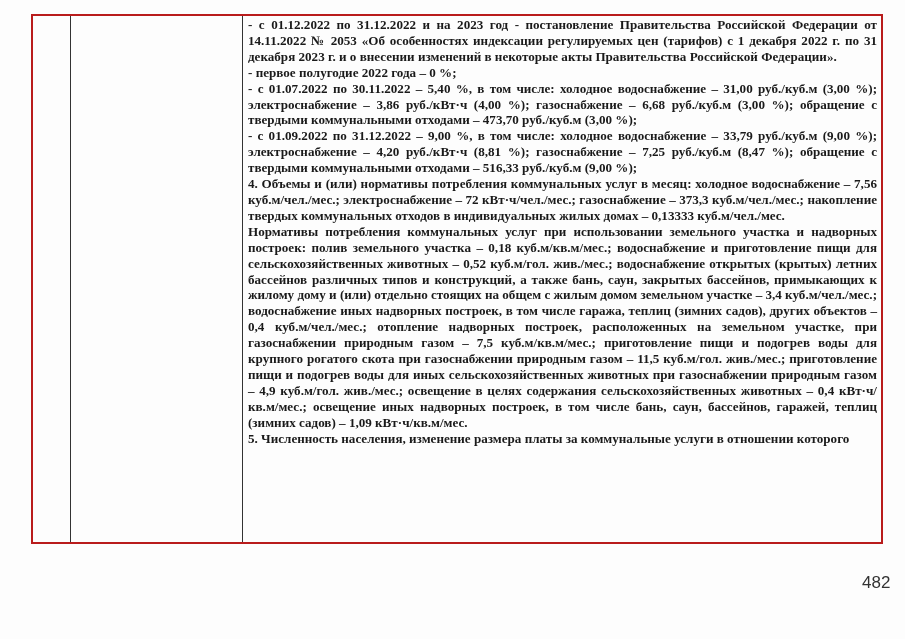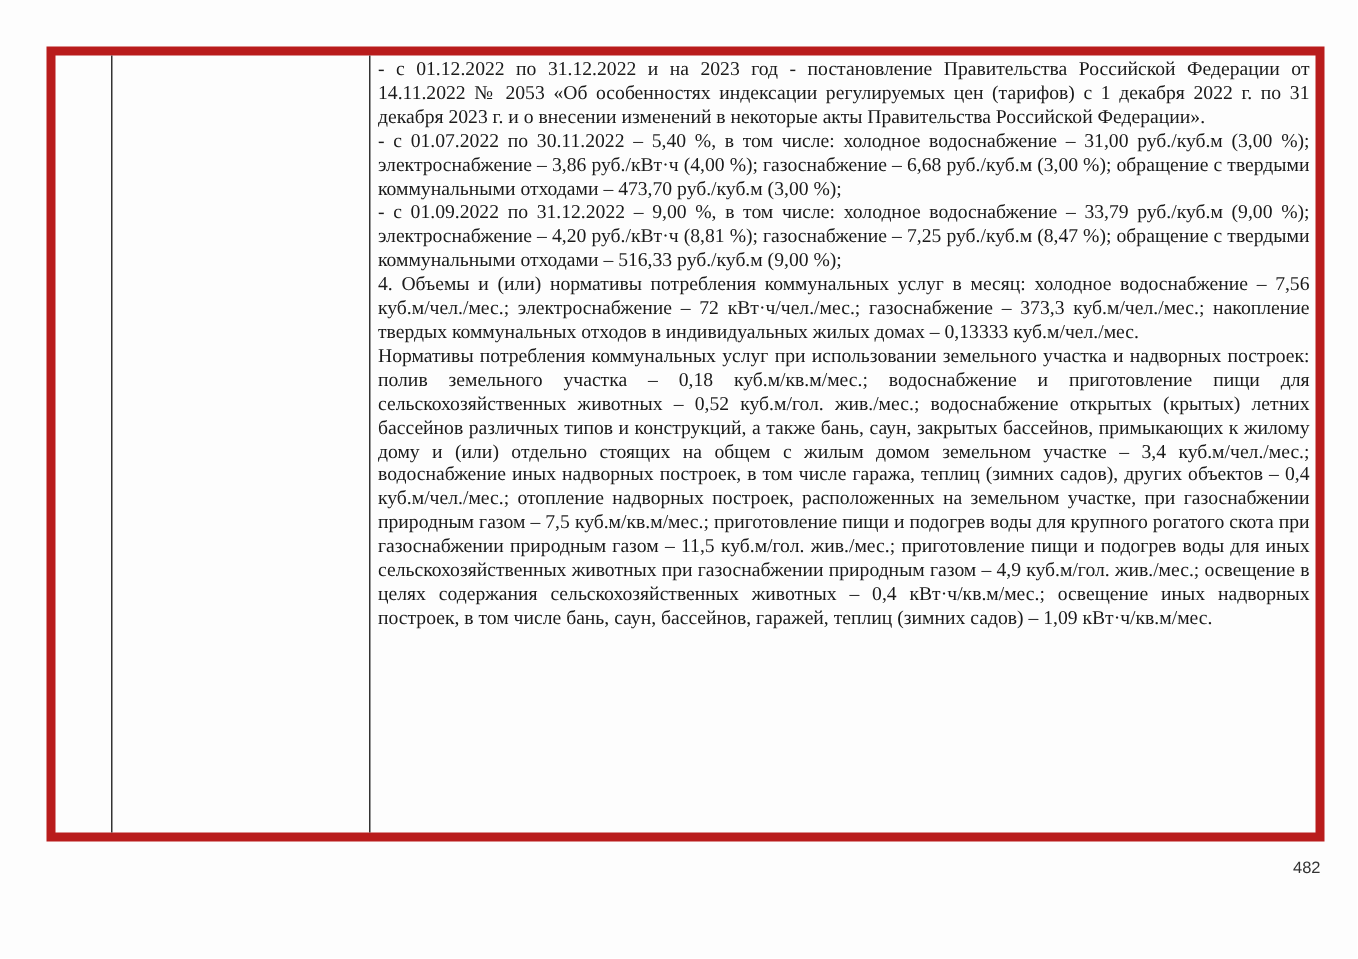--- a/index.html
+++ b/index.html
@@ -1,33 +1,35 @@
 <!DOCTYPE html>
 <html><head>
 <meta charset="utf-8">
 <style>
   html, body { margin: 0; padding: 0; background: #ffffff; }
   body { width: 905px; height: 639px; position: relative; overflow: hidden; }
   .page { position: absolute; left: 0; top: 0; width: 905px; height: 639px; background: #fdfdfd; }
-  .tbl { position: absolute; left: 31px; top: 31px; width: 852px; height: 530px; border: 6px solid #b91c1c; box-sizing: border-box; }
+  .tbl { position: absolute; left: 31px; top: 14px; width: 852px; height: 530px; border: 2px solid #b91c1c; box-sizing: border-box; font-weight: bold; }
   .col1 { position: absolute; left: 0; top: 0; width: 38px; height: 100%; border-right: 1px solid #333; box-sizing: border-box; }
   .col2 { position: absolute; left: 38px; top: 0; width: 172px; height: 100%; border-right: 1px solid #333; box-sizing: border-box; }
   .col3 { position: absolute; left: 211px; top: 0; right: 0; height: 100%; padding: 1px 4px 0 4px; box-sizing: border-box; overflow: hidden; }
   .col3 p { margin: 0; font-family: "Liberation Serif", serif; font-size: 13.1px; line-height: 15.9px; color: #1a1a1a; text-align: justify; }
-  .pagenum { position: absolute; left: 862px; top: 573px; font-family: "Liberation Sans", sans-serif; font-size: 11px; color: #333; }
+  .pagenum { position: absolute; left: 862px; top: 573px; font-family: "Liberation Sans", sans-serif; font-size: 17px; color: #333; }
 </style>
 </head>
 <body>
 
 <div class="page">
   <div class="tbl">
     <div class="col1"></div>
     <div class="col2"></div>
     <div class="col3">
       <p>- с 01.12.2022 по 31.12.2022 и на 2023 год - постановление Правительства Российской Федерации от 14.11.2022 № 2053 «Об особенностях индексации регулируемых цен (тарифов) с 1 декабря 2022 г. по 31 декабря 2023 г. и о внесении изменений в некоторые акты Правительства Российской Федерации».</p>
+      <p>- первое полугодие 2022 года – 0 %;</p>
       <p>- с 01.07.2022 по 30.11.2022 – 5,40 %, в том числе: холодное водоснабжение – 31,00 руб./куб.м (3,00 %); электроснабжение – 3,86 руб./кВт·ч (4,00 %); газоснабжение – 6,68 руб./куб.м (3,00 %); обращение с твердыми коммунальными отходами – 473,70 руб./куб.м (3,00 %);</p>
       <p>- с 01.09.2022 по 31.12.2022 – 9,00 %, в том числе: холодное водоснабжение – 33,79 руб./куб.м (9,00 %); электроснабжение – 4,20 руб./кВт·ч (8,81 %); газоснабжение – 7,25 руб./куб.м (8,47 %); обращение с твердыми коммунальными отходами – 516,33 руб./куб.м (9,00 %);</p>
       <p>4. Объемы и (или) нормативы потребления коммунальных услуг в месяц: холодное водоснабжение – 7,56 куб.м/чел./мес.; электроснабжение – 72 кВт·ч/чел./мес.; газоснабжение – 373,3 куб.м/чел./мес.; накопление твердых коммунальных отходов в индивидуальных жилых домах – 0,13333 куб.м/чел./мес.</p>
       <p>Нормативы потребления коммунальных услуг при использовании земельного участка и надворных построек: полив земельного участка – 0,18 куб.м/кв.м/мес.; водоснабжение и приготовление пищи для сельскохозяйственных животных – 0,52 куб.м/гол. жив./мес.; водоснабжение открытых (крытых) летних бассейнов различных типов и конструкций, а также бань, саун, закрытых бассейнов, примыкающих к жилому дому и (или) отдельно стоящих на общем с жилым домом земельном участке – 3,4 куб.м/чел./мес.; водоснабжение иных надворных построек, в том числе гаража, теплиц (зимних садов), других объектов – 0,4 куб.м/чел./мес.; отопление надворных построек, расположенных на земельном участке, при газоснабжении природным газом – 7,5 куб.м/кв.м/мес.; приготовление пищи и подогрев воды для крупного рогатого скота при газоснабжении природным газом – 11,5 куб.м/гол. жив./мес.; приготовление пищи и подогрев воды для иных сельскохозяйственных животных при газоснабжении природным газом – 4,9 куб.м/гол. жив./мес.; освещение в целях содержания сельскохозяйственных животных – 0,4 кВт·ч/кв.м/мес.; освещение иных надворных построек, в том числе бань, саун, бассейнов, гаражей, теплиц (зимних садов) – 1,09 кВт·ч/кв.м/мес.</p>
+      <p>5. Численность населения, изменение размера платы за коммунальные услуги в отношении которого</p>
     </div>
   </div>
   <div class="pagenum">482</div>
 </div>
 
 </body></html>

